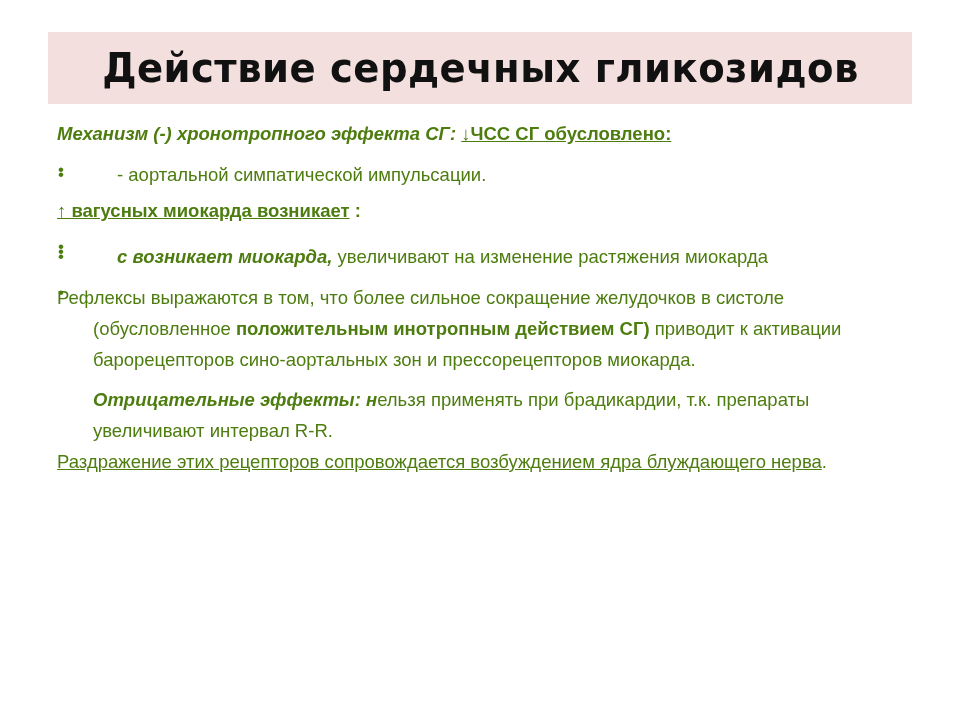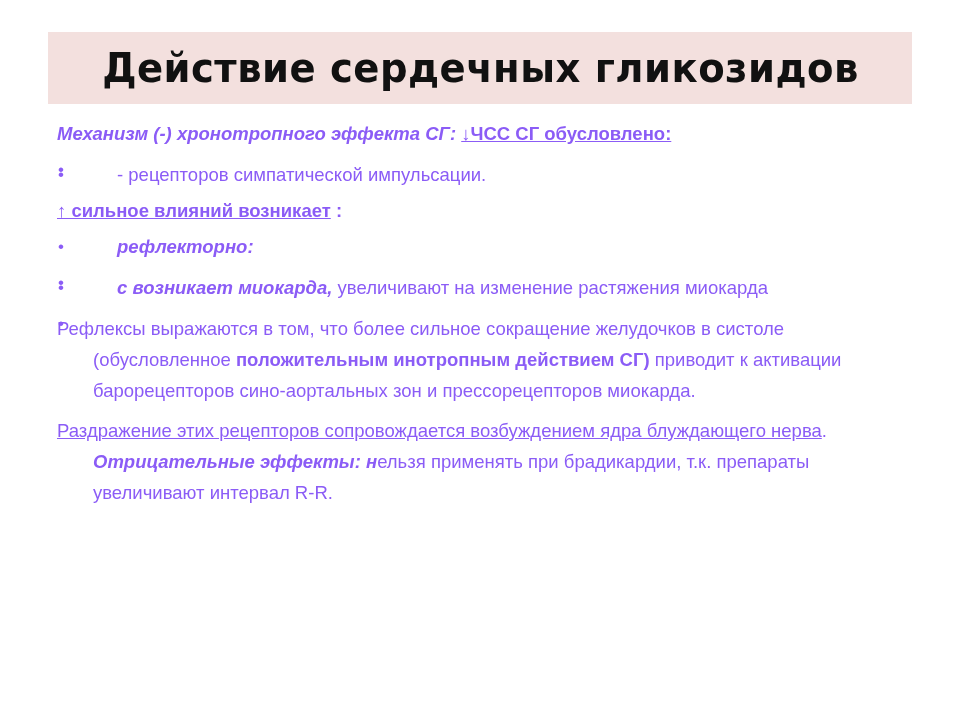--- a/index.html
+++ b/index.html
@@ -50,21 +50,21 @@
   .body-area {
     position: absolute;
     left: 0;
     top: 118px;
     width: 960px;
   }
 
   .line {
     font-size: 18.5px;
     line-height: 31px;
-    color: #8b5cf6;
+    color: #4d7c0f;
     white-space: normal;
   }
 
   
   .para {
     margin: 0;
     padding-left: 93px;
     text-indent: -36px;
     padding-right: 52px;
   }
@@ -131,34 +131,33 @@
     <div class="gap-sm"></div>
 
     <div class="line bullet">
       <span class="dot">•</span>
     </div>
 
     <div class="gap-sm"></div>
 
     <div class="line bullet">
       <span class="dot">•</span>
-      <span class="btext"><span class="lead"></span><span>-</span> <span>рецепторов симпатической импульсации.</span></span>
+      <span class="btext"><span class="lead"></span><span>-</span> <span>аортальной симпатической импульсации.</span></span>
     </div>
 
     <div class="gap-sm"></div>
 
     <div class="line flush">
-      <span class="bu">↑ сильное влияний возникает</span><span class="b"> :</span>
+      <span class="bu">↑ вагусных миокарда возникает</span><span class="b"> :</span>
     </div>
 
     <div class="gap-sm"></div>
 
     <div class="line bullet">
       <span class="dot">•</span>
-      <span class="btext"><span class="lead"></span><span class="bi">рефлекторно:</span></span>
     </div>
 
     <div class="gap-sm"></div>
 
     <div class="line bullet">
       <span class="dot">•</span>
     </div>
 
     <div class="gap-sm"></div>
 
@@ -174,22 +173,22 @@
     </div>
 
     <div class="gap-sm"></div>
 
     <div class="line para">
       <span>Рефлексы выражаются в том, что более сильное сокращение желудочков в систоле (обусловленное </span><span class="b">положительным инотропным действием  СГ)</span><span> приводит к активации барорецепторов сино-аортальных зон и прессорецепторов миокарда.</span>
     </div>
 
     <div class="gap-md"></div>
 
+    <div class="line indent">
+      <span class="bi">Отрицательные эффекты: н</span><span>ельзя применять при брадикардии, т.к. препараты увеличивают интервал R-R.</span>
+    </div>
+
     <div class="line para">
       <span class="u">Раздражение этих рецепторов сопровождается возбуждением ядра блуждающего нерва</span><span>.</span>
-    </div>
-
-    <div class="line indent">
-      <span class="bi">Отрицательные эффекты: н</span><span>ельзя применять при брадикардии, т.к. препараты увеличивают интервал R-R.</span>
     </div>
 
   </div>
 </div>
 
 </body></html>

